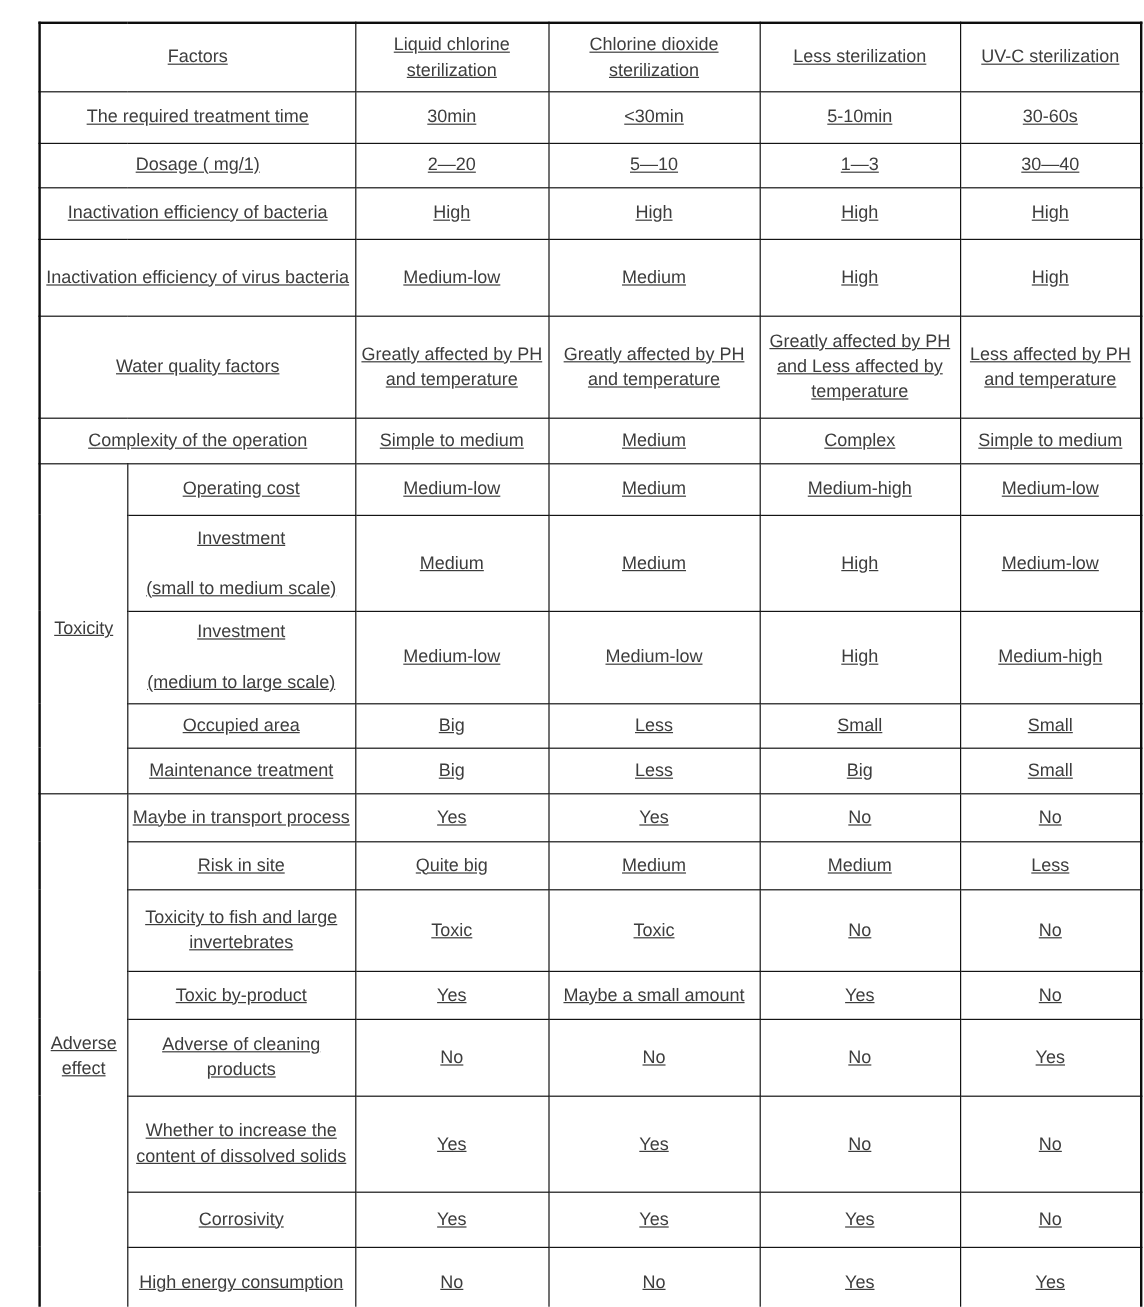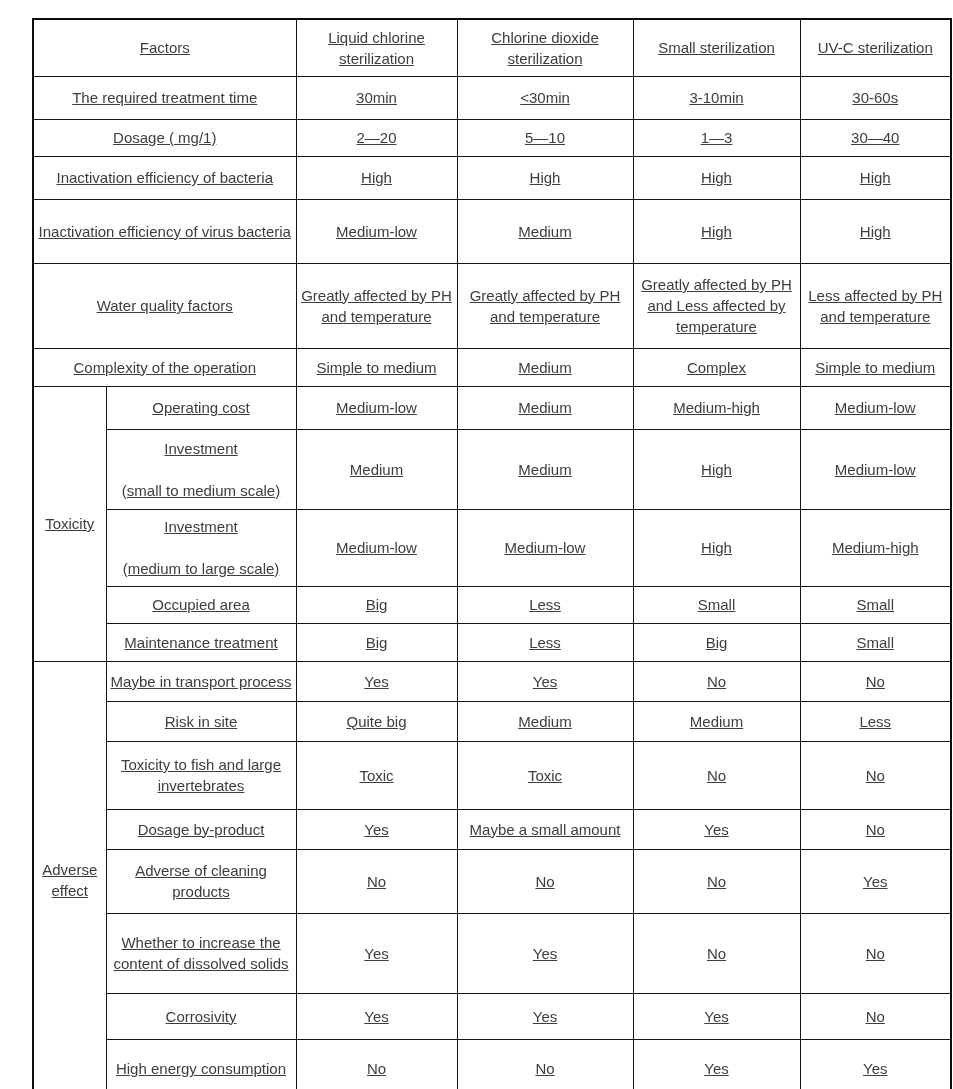--- a/index.html
+++ b/index.html
@@ -57,30 +57,30 @@
       <col style="width:161px">
       <col style="width:176px">
       <col style="width:167px">
       <col style="width:151px">
     </colgroup>
     <thead>
       <tr style="height:57px">
         <th colspan="2">Factors</th>
         <th>Liquid chlorine sterilization</th>
         <th>Chlorine dioxide sterilization</th>
-        <th>Small sterilization</th>
+        <th>Less sterilization</th>
         <th>UV-C sterilization</th>
       </tr>
     </thead>
     <tbody>
       <tr style="height:43px">
         <td colspan="2">The required treatment time</td>
         <td>30min</td>
         <td>&lt;30min</td>
-        <td>3-10min</td>
+        <td>5-10min</td>
         <td>30-60s</td>
       </tr>
       <tr style="height:37px">
         <td colspan="2">Dosage ( mg/1)</td>
         <td>2—20</td>
         <td>5—10</td>
         <td>1—3</td>
         <td>30—40</td>
       </tr>
       <tr style="height:43px">
@@ -169,21 +169,21 @@
         <td>Less</td>
       </tr>
       <tr style="height:68px">
         <td>Toxicity to fish and large invertebrates</td>
         <td>Toxic</td>
         <td>Toxic</td>
         <td>No</td>
         <td>No</td>
       </tr>
       <tr style="height:40px">
-        <td>Dosage by-product</td>
+        <td>Toxic by-product</td>
         <td>Yes</td>
         <td>Maybe a small amount</td>
         <td>Yes</td>
         <td>No</td>
       </tr>
       <tr style="height:64px">
         <td>Adverse of cleaning products</td>
         <td>No</td>
         <td>No</td>
         <td>No</td>

